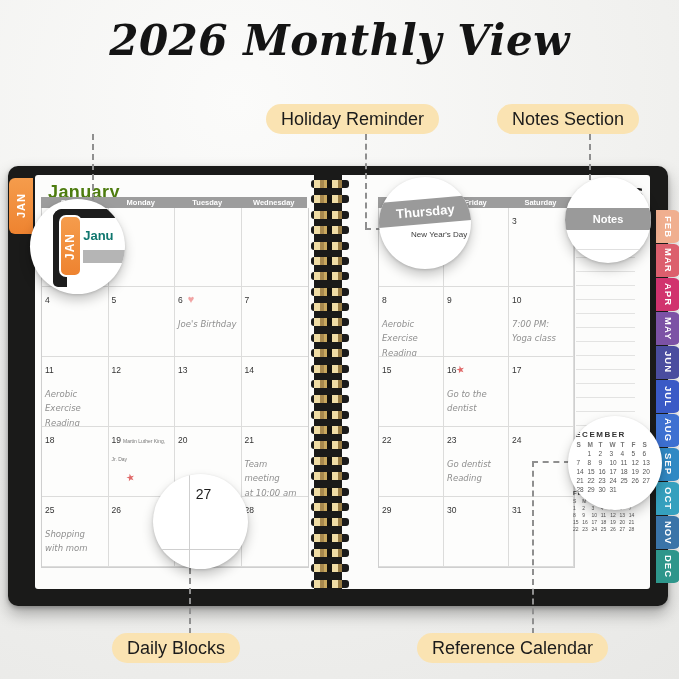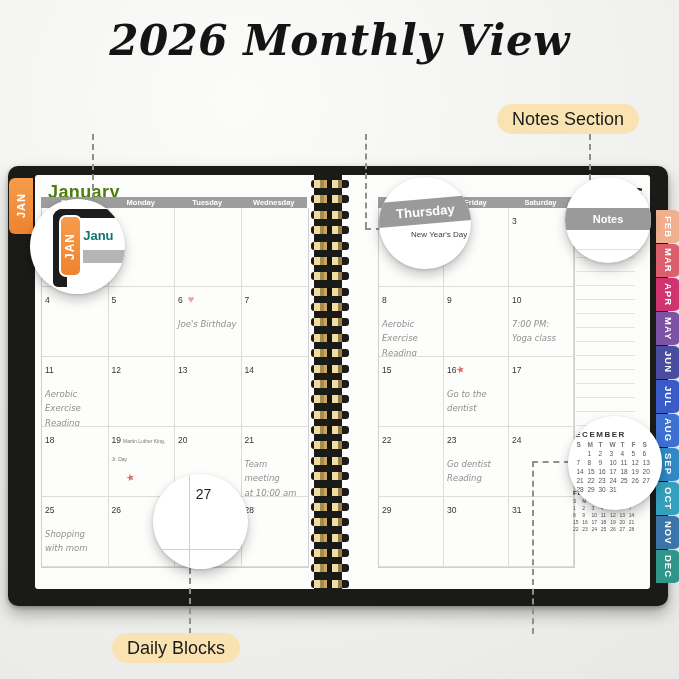--- a/index.html
+++ b/index.html
@@ -119,22 +119,24 @@
   #mag-dec .mc-title{margin-top:15%;font-size:8px;letter-spacing:1.5px;}
   #mag-dec .mc-grid{margin:2% 9% 0;font-size:6.5px;row-gap:2px;color:#555;}
 </style>
 </head>
 <body>
 
 <div class="stage">
 
   <h1 class="main-title">2026 Monthly View</h1>
 
+  <div class="pill" style="left:266px;top:104px;">Holiday Reminder</div>
   <div class="pill" style="left:497px;top:104px;">Notes Section</div>
   <div class="pill" style="left:112px;top:633px;">Daily Blocks</div>
+  <div class="pill" style="left:417px;top:633px;">Reference Calendar</div>
 
   <div class="dash-v" style="left:92px;top:134px;height:66px;"></div>
   <div class="dash-v" style="left:365px;top:134px;height:94px;"></div>
   <div class="dash-h" style="left:365px;top:228px;width:17px;"></div>
   <div class="dash-v" style="left:589px;top:134px;height:46px;"></div>
   <div class="dash-v" style="left:189px;top:568px;height:66px;"></div>
   <div class="dash-v" style="left:532px;top:461px;height:173px;"></div>
   <div class="dash-h" style="left:532px;top:461px;width:38px;"></div>
 
   <div class="planner">

